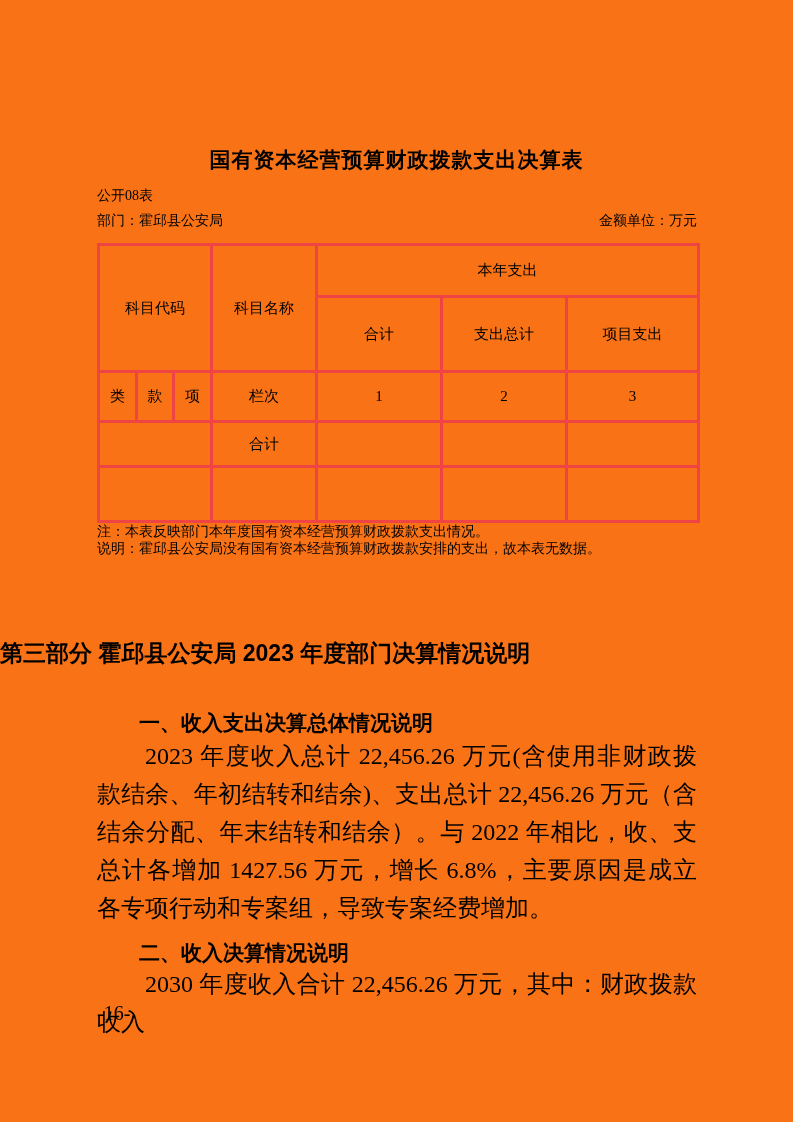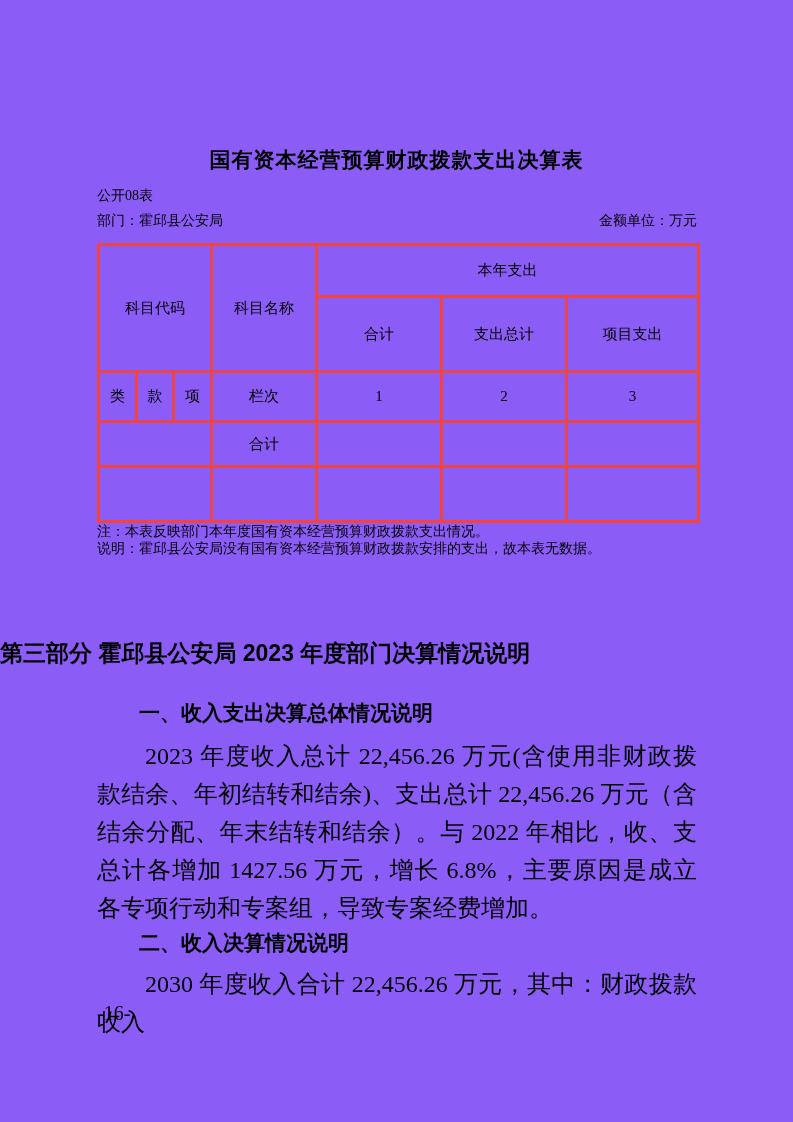--- a/index.html
+++ b/index.html
@@ -1,21 +1,21 @@
 <!DOCTYPE html>
 <html><head>
 <meta charset="utf-8">
 <style>
   * { box-sizing: border-box; }
   html, body { margin: 0; padding: 0; background: #ffffff; }
   .page {
     position: relative;
     width: 793px;
     height: 1122px;
-    background: #8b5cf6;
+    background: #f97316;
     color: #000000;
     font-family: "Liberation Serif", serif;
     overflow: hidden;
     margin: 0 auto;
   }
   .doc-title {
     position: absolute; top: 146px; left: 0; width: 100%;
     text-align: center; font-size: 21px; font-weight: bold;
     font-family: "Liberation Sans", sans-serif; letter-spacing: 1px;
   }
@@ -43,20 +43,21 @@
   .section-title {
     position: absolute; top: 638px; left: 0; width: 100%;
     font-size: 23px; font-weight: bold;
     font-family: "Liberation Sans", sans-serif;
   }
   .sub-heading {
     position: absolute; left: 97px; width: 600px;
     font-size: 21px; font-weight: bold;
     font-family: "Liberation Sans", sans-serif;
     text-indent: 2em;
+    margin-top: 10px;
   }
   .heading1 { top: 699px; }
   .heading2 { top: 929px; }
   .para {
     position: absolute; left: 97px; width: 600px;
     font-size: 24px; line-height: 38px;
     text-align: justify; text-indent: 2em;
   }
   .para1 { top: 737px; }
   .para2 { top: 965px; }

